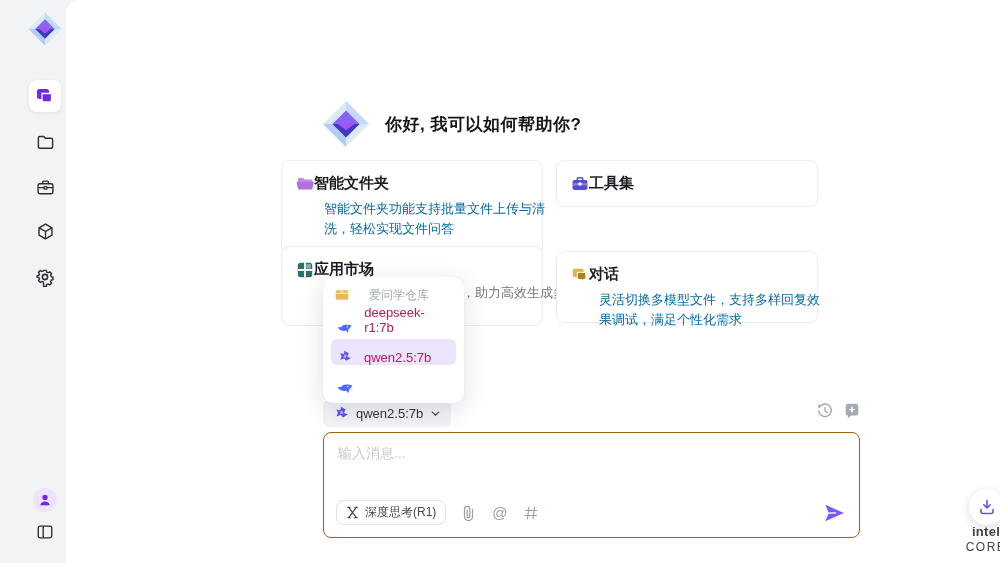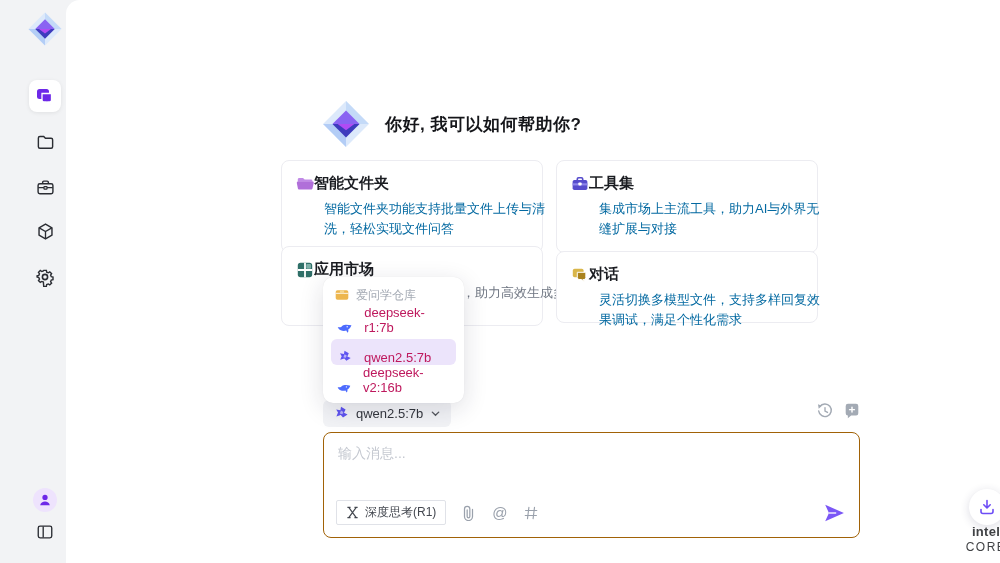--- a/index.html
+++ b/index.html
@@ -27,41 +27,41 @@
   .card { position:absolute; background:#fff; border:1px solid #ececf1; border-radius:8px;
     padding:13px 14px; width:262px; cursor:pointer; }
   .card-head { display:flex; align-items:center; }
   .card-title { font-size:15px; font-weight:bold; color:#1b1d22; }
   .card-desc { margin:6px 0 0 28px; width:222px; font-size:13px; line-height:20px; color:#0369a1; }
   .card-desc-frag { position:absolute; left:141px; top:37px; font-size:13px; color:#6f7682; white-space:nowrap; }
 
   
   .dropdown { position:absolute; left:257px; top:277px; width:141px; background:#fff; border-radius:10px;
     box-shadow:0 6px 24px rgba(30,30,60,.14), 0 0 1px rgba(0,0,0,.1); padding:8px; z-index:10; }
-  .dd-header { display:flex; align-items:center; gap:7px; height:20px; padding:0 4px;
+  .dd-header { display:flex; align-items:center; gap:20px; height:20px; padding:0 4px;
     font-size:12px; color:#a3a9b3; }
   .dd-item { display:flex; align-items:flex-end; gap:12px; height:26px; margin-top:4px; padding:0 6px;
     border-radius:6px; font-size:13px; color:#be185d; cursor:pointer; }
   .dd-item.selected { background:#ece4fb; }
 
   
   .model-btn { position:absolute; left:257px; top:400px; height:27px; display:flex; align-items:center;
     gap:7px; padding:0 10px; background:#f2f3f6; border-radius:6px; font-size:13px; color:#33363d; cursor:pointer; }
   .top-actions { position:absolute; left:750px; top:402px; display:flex; gap:9px; align-items:center; }
   .top-actions .ic { width:18px; height:18px; cursor:pointer; }
 
   
   .composer { position:absolute; left:257px; top:432px; width:537px; height:106px; background:#fff;
     border:1px solid #a16207; border-radius:8px; }
   .composer textarea { position:absolute; left:14px; top:12px; width:505px; height:46px; border:0; outline:0;
     resize:none; font-family:inherit; font-size:14px; color:#33363d; background:transparent; }
   .composer textarea::placeholder { color:#c4c8d0; }
   .composer-row { position:absolute; left:12px; bottom:12px; right:14px; display:flex; align-items:center; }
   .think-btn { display:flex; align-items:center; gap:6px; height:25px; padding:8px 9px;
-    border:1px solid #e0e2e8; border-radius:2px; background:#fff; font-size:12px; color:#43474f; cursor:pointer; }
+    border:1px solid #e0e2e8; border-radius:8px; background:#fff; font-size:12px; color:#43474f; cursor:pointer; }
   .mini-ic { width:17px; height:17px; margin-left:14px; cursor:pointer; display:flex; align-items:center; justify-content:center; }
   .glyph-ic { font-size:15px; color:#9aa1ac; }
   .send-btn { margin-left:auto; width:22px; height:22px; cursor:pointer; }
 
   
   .fab { position:absolute; left:945px; top:489px; width:36px; height:36px; border-radius:50%; background:#fff;
     box-shadow:0 2px 10px rgba(40,40,80,.16); display:flex; align-items:center; justify-content:center; cursor:pointer; z-index:6; }
   .intel { position:absolute; left:926px; top:524px; width:72px; text-align:center; z-index:6; }
   .intel-line { font-size:13px; color:#404245; letter-spacing:.3px; }
   .intel-line .i { font-weight:bold; }
@@ -161,21 +161,20 @@
     <div class="card" style="left:490px; top:160px;">
       <div class="card-head">
         <svg width="18" height="18" viewBox="0 0 20 20">
           <rect x="1.8" y="5.6" width="16.4" height="11" rx="2" fill="#564ccc"></rect>
           <path d="M7 5.6V4.4c0-.8.6-1.4 1.4-1.4h3.2c.8 0 1.4.6 1.4 1.4v1.2" fill="none" stroke="#564ccc" stroke-width="1.8"></path>
           <rect x="1.8" y="9.2" width="16.4" height="2.4" fill="#8d85ea"></rect>
           <rect x="8.2" y="8.4" width="3.6" height="3.2" rx=".8" fill="#fff"></rect>
         </svg>
         <span class="card-title">工具集</span>
       </div>
-      <div class="card-desc">集成市场上主流工具，助力AI与外界无缝扩展与对接</div>
     </div>
 
     <div class="card" style="left:215px; top:246px; height:80px;">
       <div class="card-head">
         <svg width="18" height="18" viewBox="0 0 20 20">
           <rect x="2" y="2" width="16" height="16" rx="3" fill="#2f6f68"></rect>
           <path d="M10 2v16M2 10h16" stroke="#fff" stroke-width="2"></path>
           <rect x="11.4" y="3.4" width="5.2" height="5.2" rx="1" fill="#7fb0a9"></rect>
         </svg>
         <span class="card-title">应用市场</span>
@@ -266,21 +265,20 @@
           <path d="M8 .8l4.6 2.6-1.6 3.4 3.6 1.8-4.6 2.8-2.2-2.4-4.4 1.4L5 6.6 3.2 3.4l4.2.8z" fill="#5f54f0"></path>
           <path d="M8 4.5l2.4 1.4-1 2.3-2.6-.6z" fill="#fff" opacity=".55"></path>
         </svg>
         <span>qwen2.5:7b</span>
       </div>
       <div class="dd-item">
         <svg width="16" height="12" viewBox="0 0 20 14">
           <path d="M19 2.2c-.8 2.6-2.3 4.4-4.2 5.5.4 1.4.2 2.9-.8 4.3-.9-1-1.5-1.9-1.8-2.9-2.4.7-5 .6-7.2-.4C3 7.9 1.6 6.5 1 4.4c1.7.4 3.2.3 4.6-.1C7.2 2 9.5 1 12.2 1.3c2.4.2 4.5.5 6.8.9z" fill="#4d6bfe"></path>
           <circle cx="13.4" cy="4" r=".9" fill="#fff"></circle>
         </svg>
-        <span>deepseek-v2:16b</span>
       </div>
     </div>
   </div>
 
   <div class="fab">
     <svg width="16" height="16" viewBox="0 0 16 16">
       <path d="M8 1.5v7M4.8 5.8L8 9l3.2-3.2" fill="none" stroke="#6d4df6" stroke-width="1.6" stroke-linecap="round" stroke-linejoin="round"></path>
       <path d="M2 10.5v2A2 2 0 0 0 4 14.5h8a2 2 0 0 0 2-2v-2" fill="none" stroke="#6d4df6" stroke-width="1.6" stroke-linecap="round"></path>
     </svg>
   </div>

